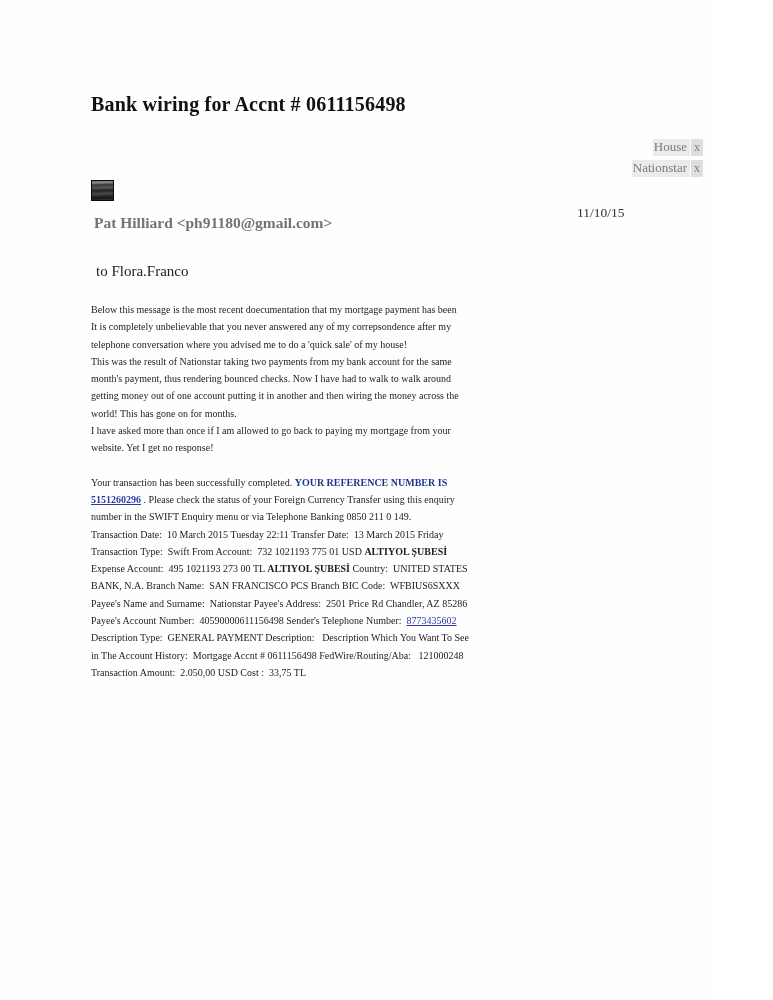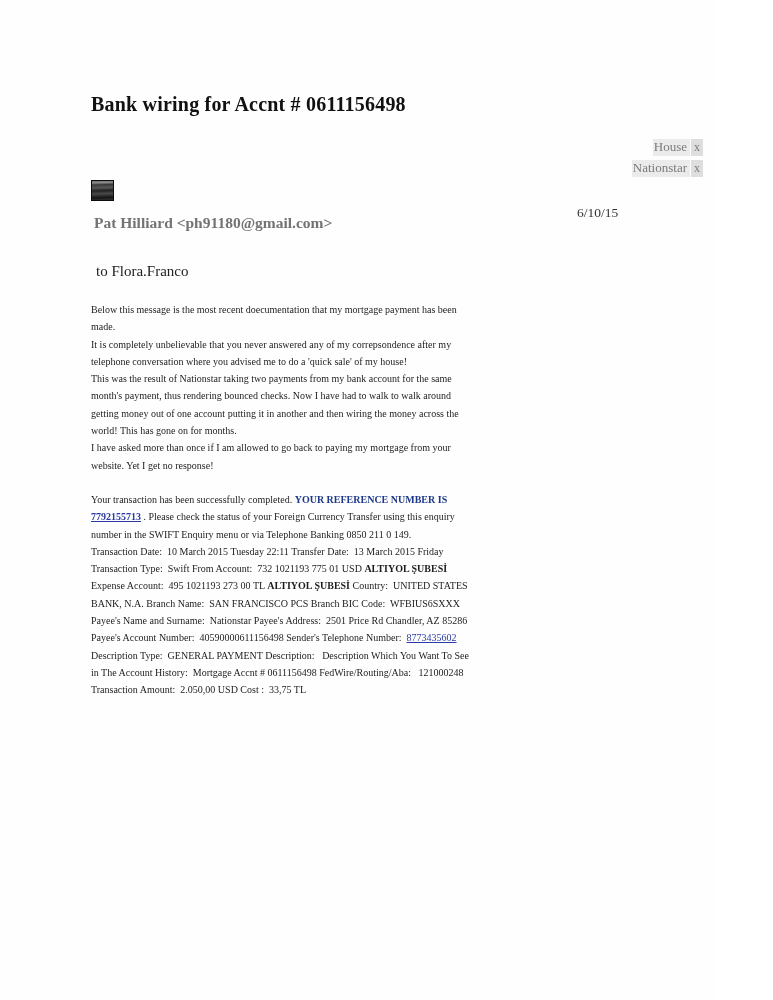--- a/index.html
+++ b/index.html
@@ -109,41 +109,40 @@
       </div>
       <div class="chip-row">
         <span class="chip-label">Nationstar</span><span class="chip-x">x</span>
       </div>
     </div>
 
     <div class="avatar"></div>
 
     <div class="sender-row">
       <span class="sender-name">Pat Hilliard &lt;ph91180@gmail.com&gt;</span>
-      <span class="date">6/10/15</span>
+      <span class="date">11/10/15</span>
     </div>
 
     <div class="to-line">to Flora.Franco</div>
 
     <div class="message-block" id="message-lines">
         <div class="mline">Below this message is the most recent doecumentation that my mortgage payment has been</div>
-        <div class="mline">made.</div>
         <div class="mline">It is completely unbelievable that you never answered any of my correpsondence after my</div>
         <div class="mline">telephone conversation where you advised me to do a 'quick sale' of my house!</div>
         <div class="mline">This was the result of Nationstar taking two payments from my bank account for the same</div>
         <div class="mline">month's payment, thus rendering bounced checks. Now I have had to walk to walk around</div>
         <div class="mline">getting money out of one account putting it in another and then wiring the money across the</div>
         <div class="mline">world! This has gone on for months.</div>
         <div class="mline">I have asked more than once if I am allowed to go back to paying my mortgage from your</div>
         <div class="mline">website. Yet I get no response!</div>
       </div>
 
     <div class="transaction-block" id="transaction-lines">
         <div class="tline"><span>Your transaction has been successfully completed. </span><span class="seg-nb">YOUR REFERENCE NUMBER IS</span></div>
-        <div class="tline"><a class="seg-lnk seg-b">7792155713</a><span> . Please check the status of your Foreign Currency Transfer using this enquiry</span></div>
+        <div class="tline"><a class="seg-lnk seg-b">5151260296</a><span> . Please check the status of your Foreign Currency Transfer using this enquiry</span></div>
         <div class="tline"><span>number in the SWIFT Enquiry menu or via Telephone Banking 0850 211 0 149.</span></div>
         <div class="tline"><span>Transaction Date:  10 March 2015 Tuesday 22:11 Transfer Date:  13 March 2015 Friday</span></div>
         <div class="tline"><span>Transaction Type:  Swift From Account:  732 1021193 775 01 USD </span><span class="seg-b">ALTIYOL ŞUBESİ</span></div>
         <div class="tline"><span>Expense Account:  495 1021193 273 00 TL </span><span class="seg-b">ALTIYOL ŞUBESİ</span><span> Country:  UNITED STATES</span></div>
         <div class="tline"><span>BANK, N.A. Branch Name:  SAN FRANCISCO PCS Branch BIC Code:  WFBIUS6SXXX</span></div>
         <div class="tline"><span>Payee's Name and Surname:  Nationstar Payee's Address:  2501 Price Rd Chandler, AZ 85286</span></div>
         <div class="tline"><span>Payee's Account Number:  40590000611156498 Sender's Telephone Number:  </span><a class="seg-lnk">8773435602</a></div>
         <div class="tline"><span>Description Type:  GENERAL PAYMENT Description:   Description Which You Want To See</span></div>
         <div class="tline"><span>in The Account History:  Mortgage Accnt # 0611156498 FedWire/Routing/Aba:   121000248</span></div>
         <div class="tline"><span>Transaction Amount:  2.050,00 USD Cost :  33,75 TL</span></div>

